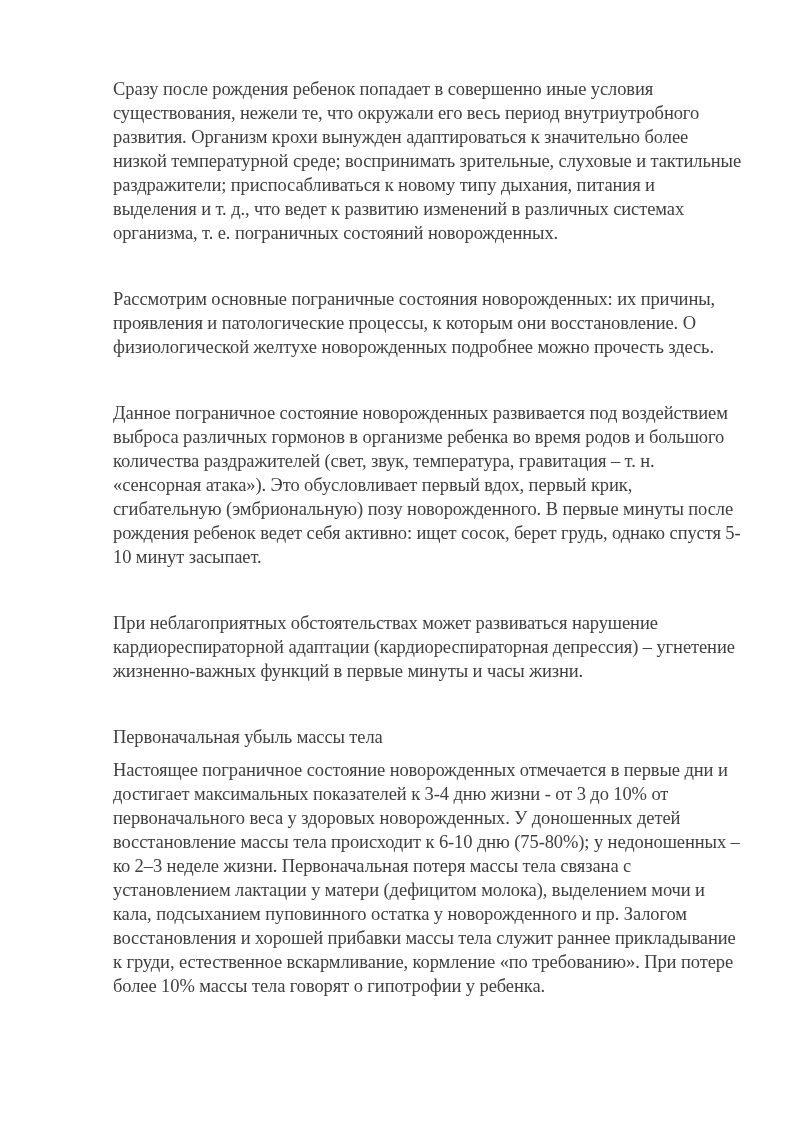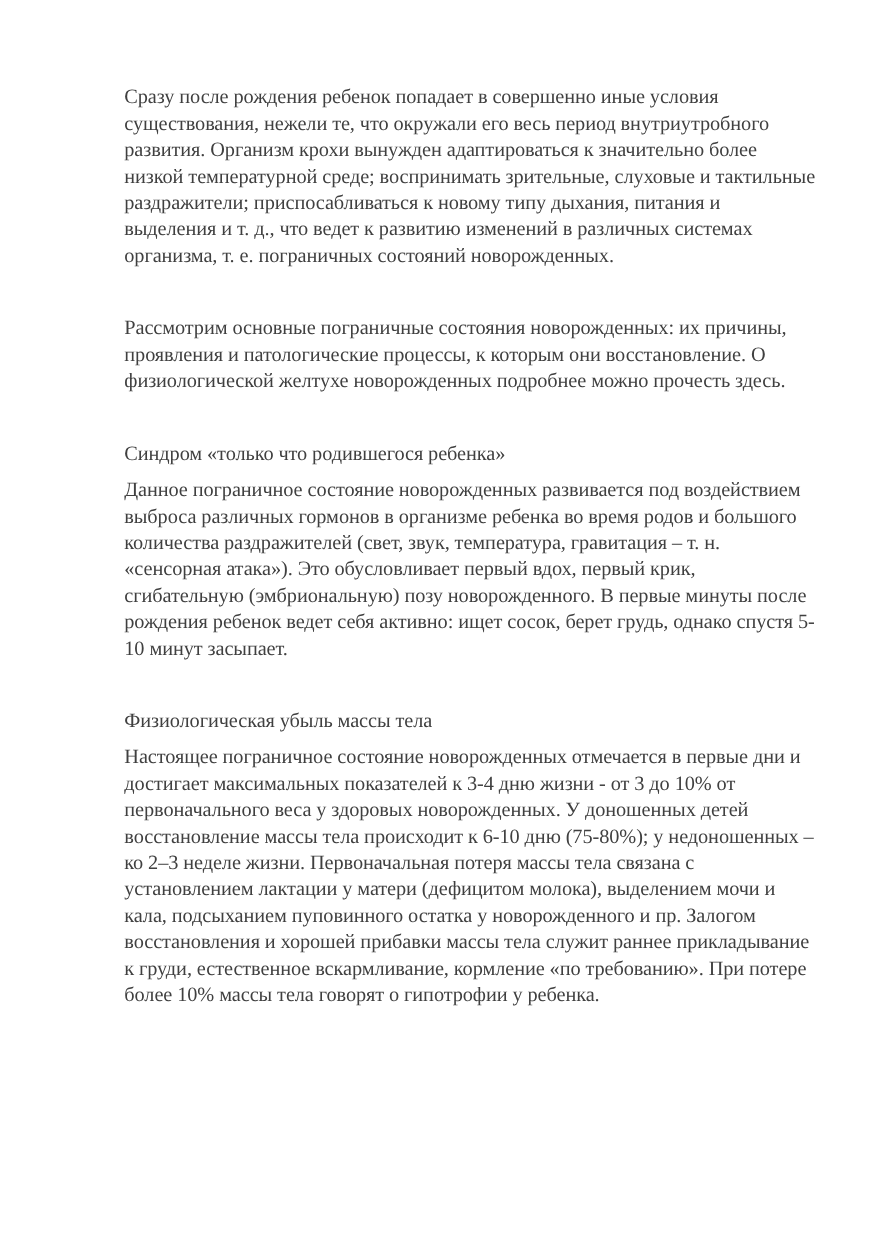--- a/index.html
+++ b/index.html
@@ -39,22 +39,22 @@
 </style>
 </head>
 <body>
 
 <div class="page">
   <div class="doc-content">
     <p class="doc-paragraph">Сразу после рождения ребенок попадает в совершенно иные условия существования, нежели те, что окружали его весь период внутриутробного развития. Организм крохи вынужден адаптироваться к значительно более низкой температурной среде; воспринимать зрительные, слуховые и тактильные раздражители; приспосабливаться к новому типу дыхания, питания и выделения и т. д., что ведет к развитию изменений в различных системах организма, т. е. пограничных состояний новорожденных.</p>
 
     <p class="doc-paragraph">Рассмотрим основные пограничные состояния новорожденных: их причины, проявления и патологические процессы, к которым они восстановление. О физиологической желтухе новорожденных подробнее можно прочесть здесь.</p>
 
-    <h2 class="doc-heading">Синдром «только что родившегося ребенка»</h2>
 
     <p class="doc-paragraph">Данное пограничное состояние новорожденных развивается под воздействием выброса различных гормонов в организме ребенка во время родов и большого количества раздражителей (свет, звук, температура, гравитация – т. н. «сенсорная атака»). Это обусловливает первый вдох, первый крик, сгибательную (эмбриональную) позу новорожденного. В первые минуты после рождения ребенок ведет себя активно: ищет сосок, берет грудь, однако спустя 5-10 минут засыпает.</p>
 
+    <p class="doc-paragraph">При неблагоприятных обстоятельствах может развиваться нарушение кардиореспираторной адаптации (кардиореспираторная депрессия) – угнетение жизненно-важных функций в первые минуты и часы жизни.</p>
 
-    <h2 class="doc-heading">Физиологическая убыль массы тела</h2>
+    <h2 class="doc-heading">Первоначальная убыль массы тела</h2>
 
     <p class="doc-paragraph">Настоящее пограничное состояние новорожденных отмечается в первые дни и достигает максимальных показателей к 3-4 дню жизни - от 3 до 10% от первоначального веса у здоровых новорожденных. У доношенных детей восстановление массы тела происходит к 6-10 дню (75-80%); у недоношенных – ко 2–3 неделе жизни. Первоначальная потеря массы тела связана с установлением лактации у матери (дефицитом молока), выделением мочи и кала, подсыханием пуповинного остатка у новорожденного и пр. Залогом восстановления и хорошей прибавки массы тела служит раннее прикладывание к груди, естественное вскармливание, кормление «по требованию». При потере более 10% массы тела говорят о гипотрофии у ребенка.</p>
   </div>
 </div>
 
 </body></html>

